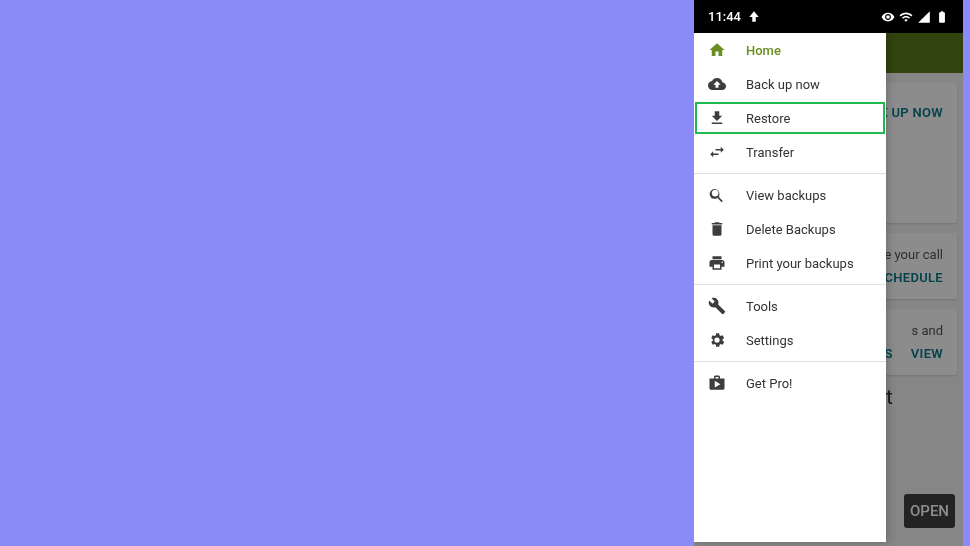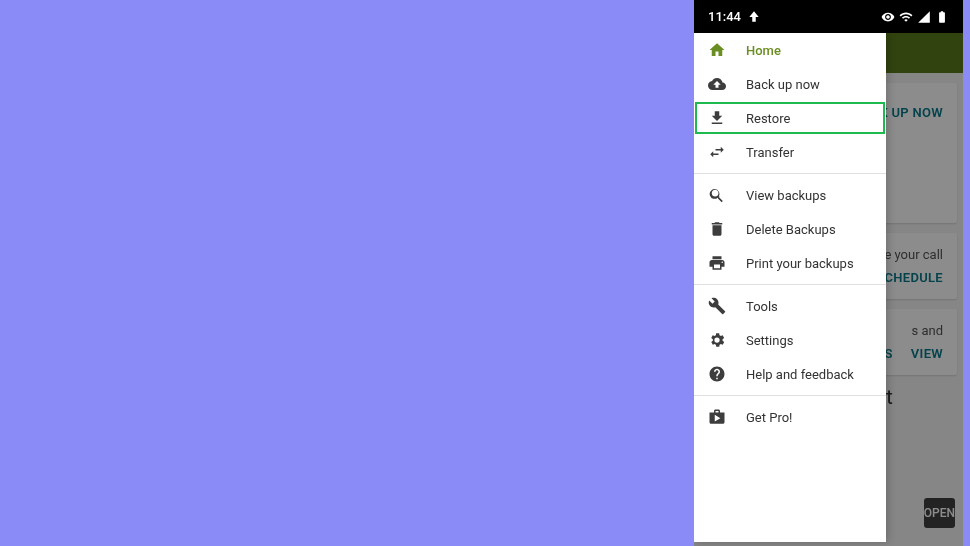--- a/index.html
+++ b/index.html
@@ -62,23 +62,23 @@
       box-shadow: 0 1px 2px rgba(0,0,0,0.15);
     }
     .bg-actions { display: flex; justify-content: flex-end; gap: 18px; margin-top: 8px; }
     .bg-btn { color: #0a7a8a; font-weight: 600; font-size: 13px; letter-spacing: 0.3px; }
     .open-btn {
       position: absolute;
       bottom: 18px;
       right: 8px;
       background: #404040;
       color: #fff;
-      padding: 8px 0;
+      padding: 8px 6px;
       border-radius: 3px;
-      font-size: 12px;
+      font-size: 15px;
       font-weight: 500;
     }
     .drawer {
       position: absolute;
       top: 33px;
       left: 0;
       width: 192px;
       bottom: 4px;
       background: #ffffff;
       box-shadow: 2px 0 8px rgba(0,0,0,0.2);
@@ -253,28 +253,20 @@
       <span class="label">Tools</span>
     </div>
     <div class="drawer-item">
       <span class="icon">
         <svg viewBox="0 0 24 24">
             <path d="M19.4 13l.1-1-.1-1 2.1-1.7-2-3.5-2.5 1a7 7 0 0 0-1.7-1l-.4-2.7h-4l-.4 2.7a7 7 0 0 0-1.7 1l-2.5-1-2 3.5L6.5 11l-.1 1 .1 1-2.1 1.7 2 3.5 2.5-1a7 7 0 0 0 1.7 1l.4 2.7h4l.4-2.7a7 7 0 0 0 1.7-1l2.5 1 2-3.5L19.4 13zM12 15.5A3.5 3.5 0 1 1 12 8.5a3.5 3.5 0 0 1 0 7z"></path>
           </svg>
       </span>
       <span class="label">Settings</span>
     </div>
-    <div class="drawer-item">
-      <span class="icon">
-        <svg viewBox="0 0 24 24">
-            <path d="M12 2C6.48 2 2 6.48 2 12s4.48 10 10 10 10-4.48 10-10S17.52 2 12 2zm1 17h-2v-2h2v2zm2.07-7.75l-.9.92C13.45 12.9 13 13.5 13 15h-2v-.5c0-1.1.45-2.1 1.17-2.83l1.24-1.26c.37-.36.59-.86.59-1.41 0-1.1-.9-2-2-2s-2 .9-2 2H8c0-2.21 1.79-4 4-4s4 1.79 4 4c0 .88-.36 1.68-.93 2.25z"></path>
-          </svg>
-      </span>
-      <span class="label">Help and feedback</span>
-    </div>
     <div class="divider"></div>
     <div class="drawer-item">
       <span class="icon">
         <svg viewBox="0 0 24 24">
             <path d="M16 6V4c0-1.1-.9-2-2-2h-4c-1.1 0-2 .9-2 2v2H2v13c0 1.1.9 2 2 2h16c1.1 0 2-.9 2-2V6h-6zm-6-2h4v2h-4V4zM9 18V9l7.5 4.5L9 18z"></path>
           </svg>
       </span>
       <span class="label">Get Pro!</span>
     </div>
   </div>

